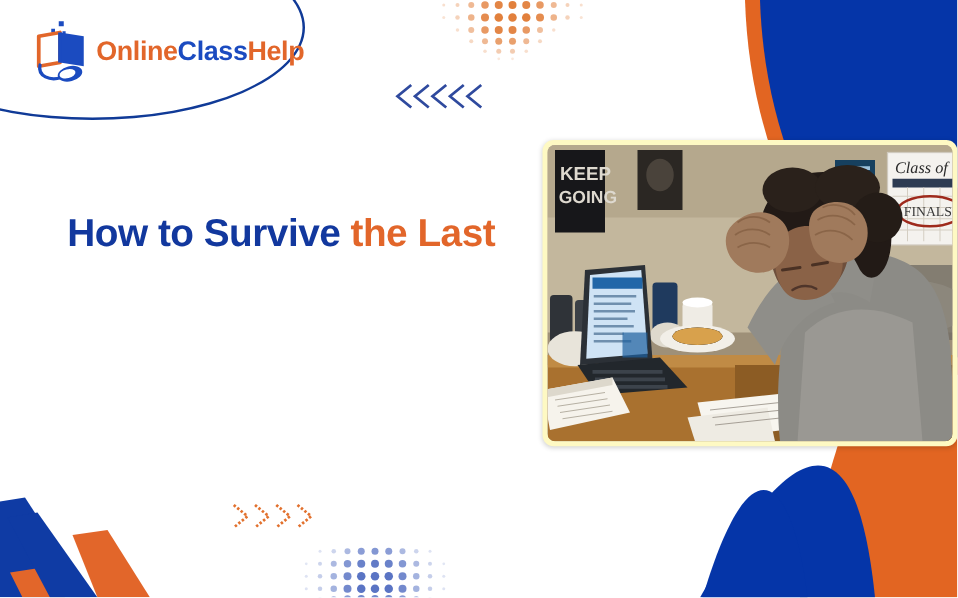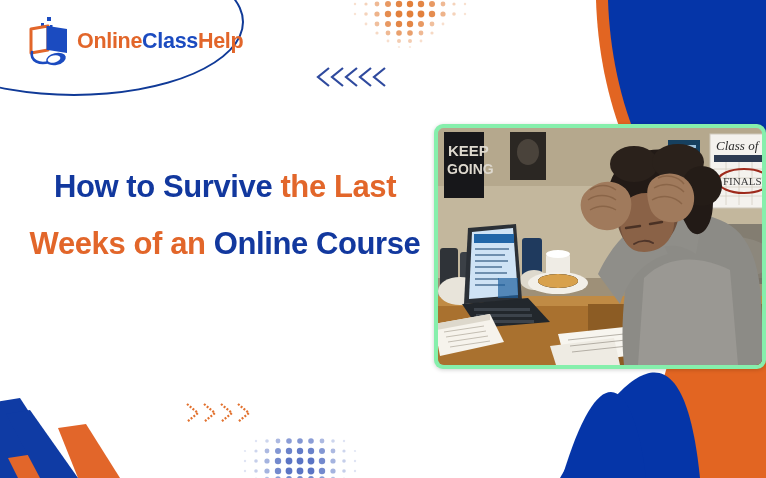--- a/index.html
+++ b/index.html
@@ -79,24 +79,24 @@
     line-height: 57px;
     letter-spacing: -0.4px;
   }
   .hl-blue   { color: #12389e; }
   .hl-orange { color: #e2662a; }
 
   
   .photo-frame {
     position: absolute;
     left: 434px;
-    top: 124px;
+    top: 112px;
     width: 332px;
     height: 245px;
-    background: #86efac;
+    background: #fef9c3;
     border-radius: 9px;
     padding: 4px;
     box-sizing: border-box;
     box-shadow: 0 1px 4px rgba(0,0,0,0.18);
   }
   .photo {
     position: relative;
     width: 100%;
     height: 100%;
     border-radius: 6px;
@@ -225,23 +225,20 @@
       <polyline points="44,5 33,14 44,23"></polyline>
       <polyline points="58,5 47,14 58,23"></polyline>
       <polyline points="72,5 61,14 72,23"></polyline>
     </g>
   </svg>
 
   <div class="headline">
     <div>
       <span class="hl-blue">How to Survive </span><span class="hl-orange">the Last</span>
     </div>
-    <div>
-      <span class="hl-orange">Weeks of an </span><span class="hl-blue">Online Course</span>
-    </div>
   </div>
 
   <div class="photo-frame">
     <div class="photo">
       <svg width="100%" height="100%" viewBox="0 0 324 237" preserveAspectRatio="xMidYMid slice">
 
         <rect x="0" y="0" width="324" height="170" fill="#c3b79d"></rect>
         <rect x="0" y="0" width="324" height="58" fill="#b5a88d"></rect>
         <rect x="0" y="150" width="324" height="26" fill="#9e9078"></rect>
 

